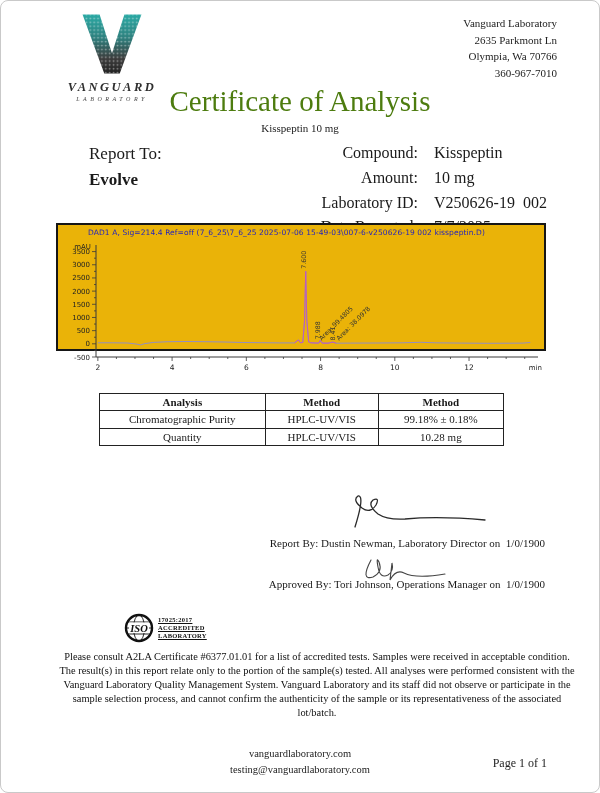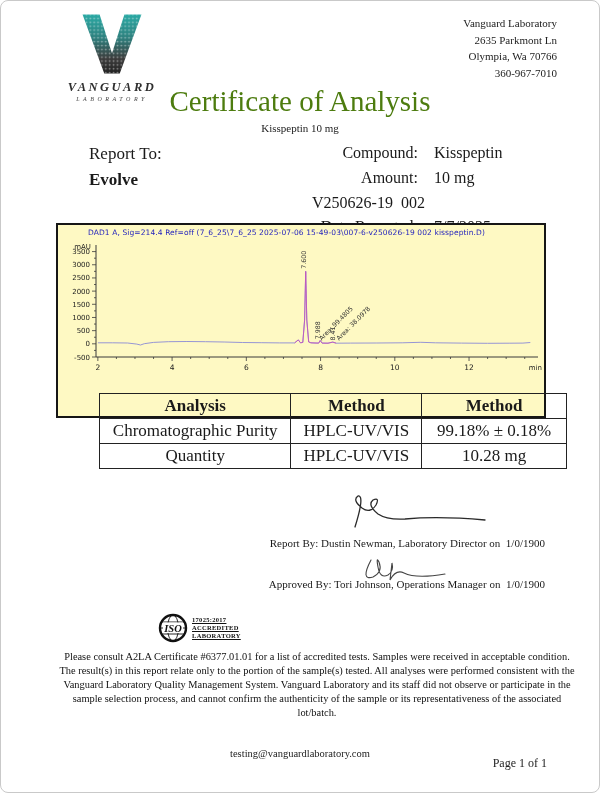--- a/index.html
+++ b/index.html
@@ -18,34 +18,34 @@
   .title{position:absolute;top:84px;left:0;width:100%;text-align:center;font-size:29px;color:#4d7c0f;}
   .subtitle{position:absolute;top:121px;left:0;width:100%;text-align:center;font-size:11px;color:#222;}
   
   .report-to{position:absolute;left:88px;top:140px;font-size:17px;line-height:1.55;}
   .report-to .bold{font-weight:700;}
   .info-block{position:absolute;left:295px;top:140px;width:260px;font-size:16px;line-height:1.55;}
   .info-row{display:flex;}
   .info-label{width:122px;text-align:right;}
   .info-value{margin-left:16px;}
   
-  .chart-box{position:absolute;left:55px;top:222px;width:490px;height:195px;border:2px solid #161616;background:#fef9c3;box-sizing:border-box;}
+  .chart-box{position:absolute;left:55px;top:222px;width:490px;height:128px;border:2px solid #161616;background:#eab308;box-sizing:border-box;}
   .chart-header{margin:3px 0 0 30px;font-family:"DejaVu Sans", sans-serif;font-size:7.5px;color:#2323bd;letter-spacing:0.1px;}
   .chart-svg{position:absolute;left:2px;top:14px;}
   
-  table.results{position:absolute;left:98px;top:392px;width:468px;border-collapse:collapse;font-size:17px;}
+  table.results{position:absolute;left:98px;top:392px;width:405px;border-collapse:collapse;font-size:11px;}
   table.results th,table.results td{border:1px solid #222;text-align:center;padding:1px 4px;line-height:1.3;}
   table.results th{font-weight:700;}
   
   .sig1{position:absolute;left:318px;top:490px;}
   .sig2{position:absolute;left:342px;top:552px;}
   .sig-line1{position:absolute;right:54px;top:536px;font-size:11px;}
   .sig-line2{position:absolute;right:54px;top:577px;font-size:11px;}
   
-  .iso{position:absolute;left:122px;top:611px;display:flex;align-items:center;gap:3px;margin-left:34px;}
+  .iso{position:absolute;left:122px;top:611px;display:flex;align-items:center;gap:3px;}
   .iso-text{font-size:6.5px;font-weight:700;line-height:1.2;letter-spacing:0.3px;color:#111;}
   .iso-text div{text-decoration:underline;}
   
   .disclaimer{position:absolute;left:54px;top:649px;width:524px;text-align:center;font-size:10.4px;line-height:1.35;color:#111;}
   
   .footer-center{position:absolute;left:0;top:745px;width:100%;text-align:center;font-size:10.5px;line-height:1.55;color:#222;}
   .footer-page{position:absolute;right:52px;top:755px;font-size:12px;color:#222;}
 </style>
 </head>
 <body>
@@ -89,20 +89,21 @@
   <div class="info-block">
     <div class="info-row">
       <div class="info-label">Compound:</div>
       <div class="info-value">Kisspeptin</div>
     </div>
     <div class="info-row">
       <div class="info-label">Amount:</div>
       <div class="info-value">10 mg</div>
     </div>
     <div class="info-row">
+      <div class="info-label">Laboratory ID:</div>
       <div class="info-value pre">V250626-19  002</div>
     </div>
     <div class="info-row">
       <div class="info-label">Date Reported:</div>
       <div class="info-value">7/7/2025</div>
     </div>
   </div>
 
   <div class="chart-box">
     <div class="chart-header" style="color: rgb(35, 35, 189);">DAD1 A, Sig=214.4 Ref=off (7_6_25\7_6_25 2025-07-06 15-49-03\007-6-v250626-19 002 kisspeptin.D)</div>
@@ -222,17 +223,18 @@
     <div class="iso-text">
       <div>17025:2017</div>
       <div>ACCREDITED</div>
       <div>LABORATORY</div>
     </div>
   </div>
 
   <div class="disclaimer">Please consult A2LA Certificate #6377.01.01 for a list of accredited tests. Samples were received in acceptable condition. The result(s) in this report relate only to the portion of the sample(s) tested. All analyses were performed consistent with the Vanguard Laboratory Quality Management System. Vanguard Laboratory and its staff did not observe or participate in the sample selection process, and cannot confirm the authenticity of the sample or its representativeness of the associated lot/batch.</div>
 
   <div class="footer-center">
+    <div>vanguardlaboratory.com</div>
     <div>testing@vanguardlaboratory.com</div>
   </div>
   <div class="footer-page">Page 1 of 1</div>
 
 </div>
 
 </body></html>

